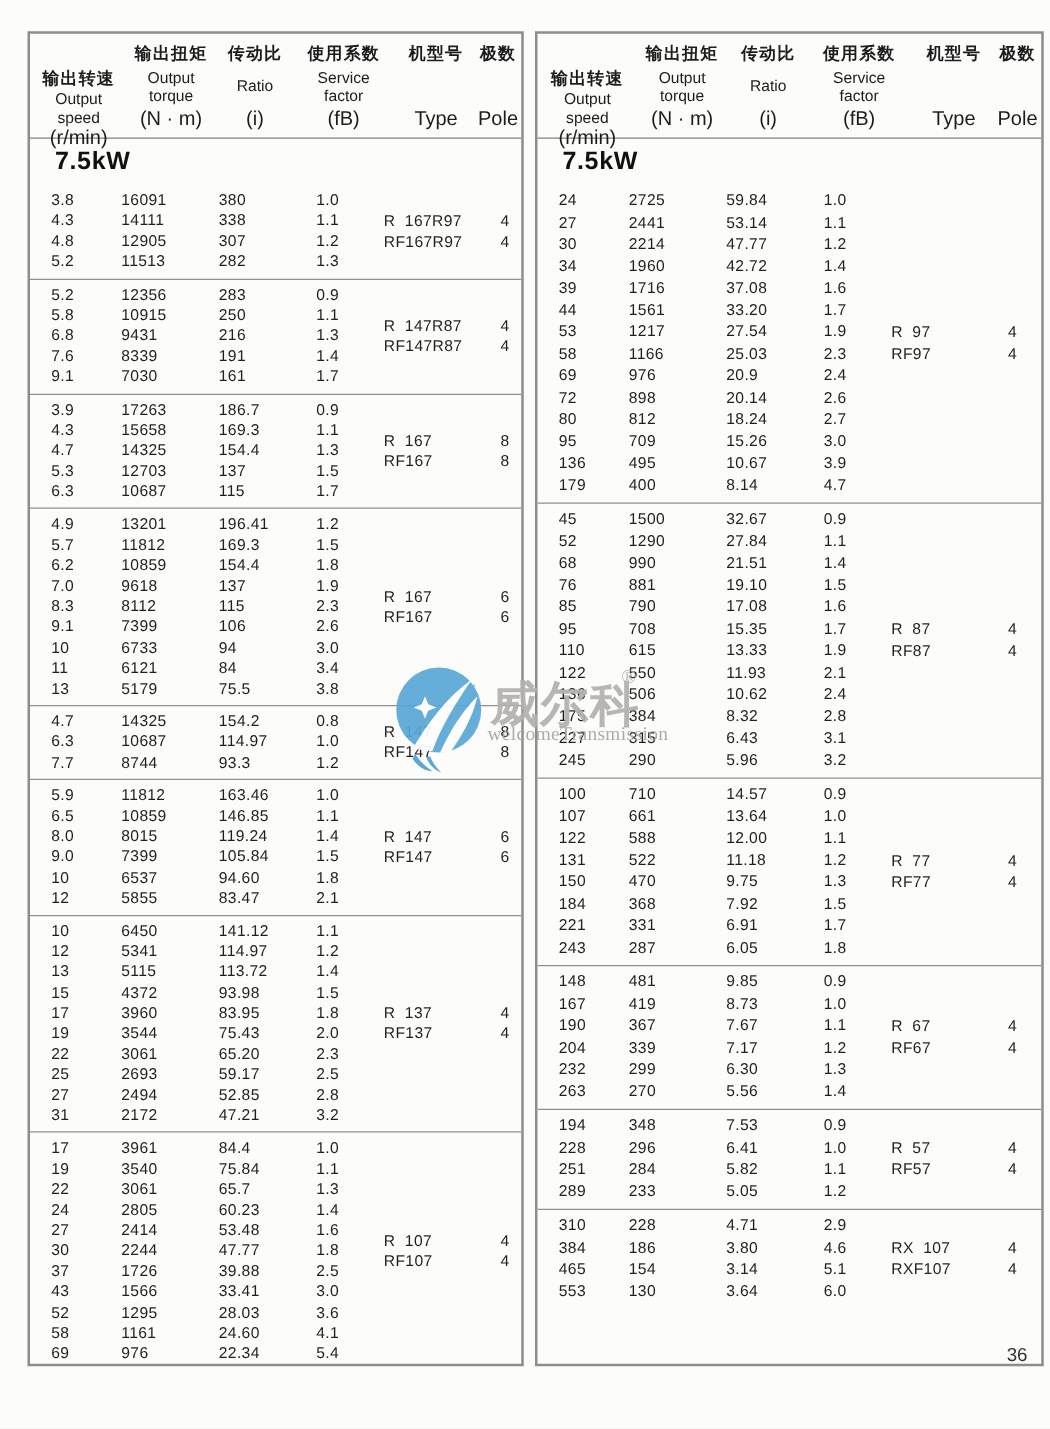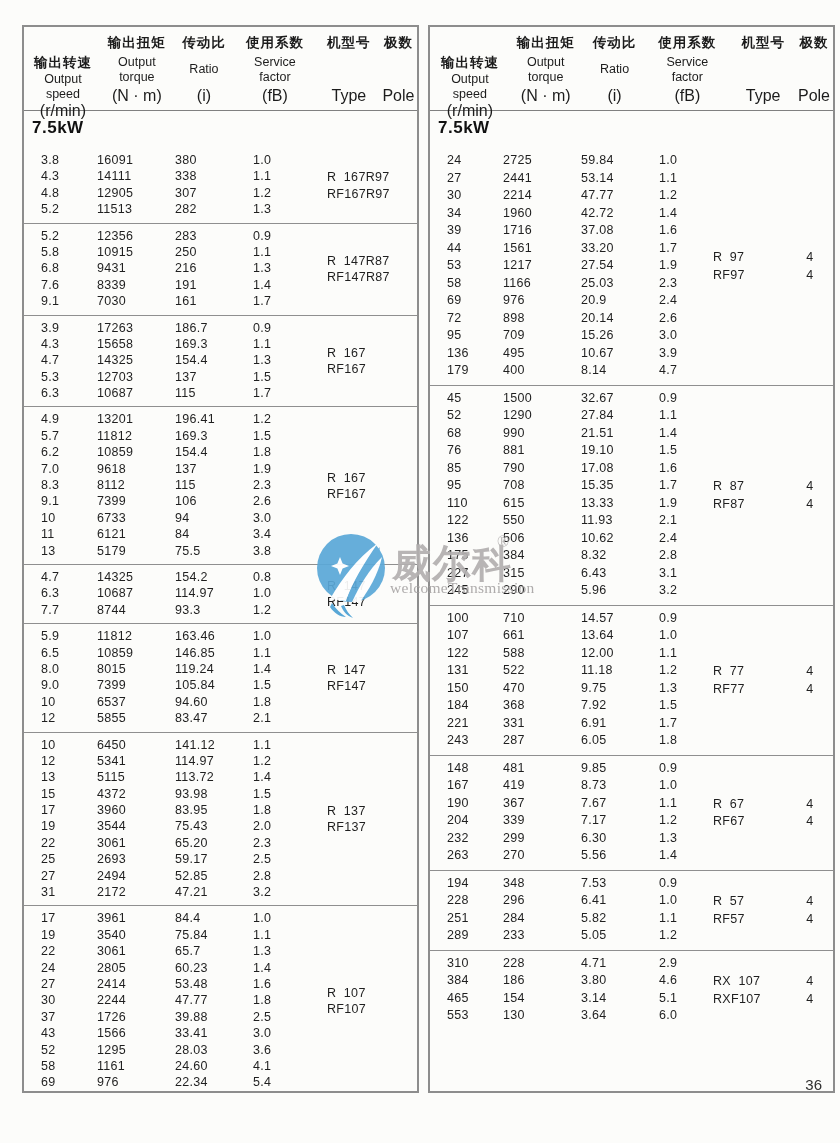--- a/index.html
+++ b/index.html
@@ -9,32 +9,32 @@
   .panel-left{left:22px;width:397px;}
   .panel-right{left:428px;width:407px;}
 
   .panel-header{height:84px;border-bottom:1px solid #808080;display:flex;padding:7px 2px 5px 2px;box-sizing:border-box;}
   .hcell{display:flex;flex-direction:column;justify-content:space-between;align-items:center;text-align:center;color:#1c1c1c;}
   .hc0{width:19%;margin-top:20px;} .hc1{width:19%;} .hc2{width:15.5%;} .hc3{width:21%;} .hc4{width:17%;} .hc5{width:8.5%;}
   .h-zh{font-size:13.5px;font-weight:bold;letter-spacing:1px;white-space:nowrap;}
   .h-en{font-size:12.5px;white-space:pre-line;line-height:15px;}
   .h-unit{font-size:16px;white-space:nowrap;}
 
-  .power-title{height:30px;padding:7px 0 0 8px;font-size:17px;font-weight:bold;color:#111;letter-spacing:0.5px;}
+  .power-title{height:30px;padding:7px 0 0 20px;font-size:20px;font-weight:bold;color:#111;letter-spacing:0.5px;}
 
   .section{position:relative;padding:4px 0 5px 0;}
   .section + .section{border-top:1px solid #8f8f8f;}
   .row{display:flex;padding-left:17px;color:#1f1f1f;letter-spacing:0.3px;}
   .panel-left .row{height:16.4px;line-height:16.4px;font-size:12.5px;}
   .panel-right .row{height:17.5px;line-height:17.5px;font-size:12.5px;}
   .c-speed{width:56px;} .c-torque{width:78px;} .c-ratio{width:78px;} .c-fb{width:50px;}
 
   .type-block{position:absolute;left:283px;top:50%;transform:translateY(-50%);}
   .type-line{display:flex;white-space:pre;font-size:12.5px;color:#1f1f1f;letter-spacing:0.3px;}
-  .panel-left .type-line{height:16.4px;line-height:16.4px;margin-left:20px;}
+  .panel-left .type-line{height:16.4px;line-height:16.4px;}
   .panel-right .type-line{height:17.5px;line-height:17.5px;}
   .type-text{width:84px;}
   .pole{width:26px;text-align:center;}
 
   .watermark{position:absolute;left:316px;top:531px;width:260px;height:80px;z-index:6;pointer-events:none;opacity:0.92;}
   .wm-logo{position:absolute;left:0;top:0;width:72px;height:90px;}
   .wm-zh{position:absolute;left:76px;top:6px;font-size:39px;font-weight:bold;color:#b3b0b0;letter-spacing:1px;font-family:"DejaVu Sans",sans-serif;white-space:nowrap;}
   .wm-reg{position:absolute;left:181px;top:2px;font-size:16px;color:#b3b0b0;font-family:"Liberation Serif",serif;}
   .wm-en{position:absolute;left:74px;top:48px;font-size:15.5px;font-family:"Liberation Serif",serif;color:#a8a5a5;letter-spacing:0.3px;white-space:nowrap;}
 
@@ -535,20 +535,26 @@
           <div class="c-speed">69</div>
           <div class="c-torque">976</div>
           <div class="c-ratio">20.9</div>
           <div class="c-fb">2.4</div>
         </div>
         <div class="row">
           <div class="c-speed">72</div>
           <div class="c-torque">898</div>
           <div class="c-ratio">20.14</div>
           <div class="c-fb">2.6</div>
+        </div>
+        <div class="row">
+          <div class="c-speed">80</div>
+          <div class="c-torque">812</div>
+          <div class="c-ratio">18.24</div>
+          <div class="c-fb">2.7</div>
         </div>
         <div class="row">
           <div class="c-speed">95</div>
           <div class="c-torque">709</div>
           <div class="c-ratio">15.26</div>
           <div class="c-fb">3.0</div>
         </div>
         <div class="row">
           <div class="c-speed">136</div>
           <div class="c-torque">495</div>

